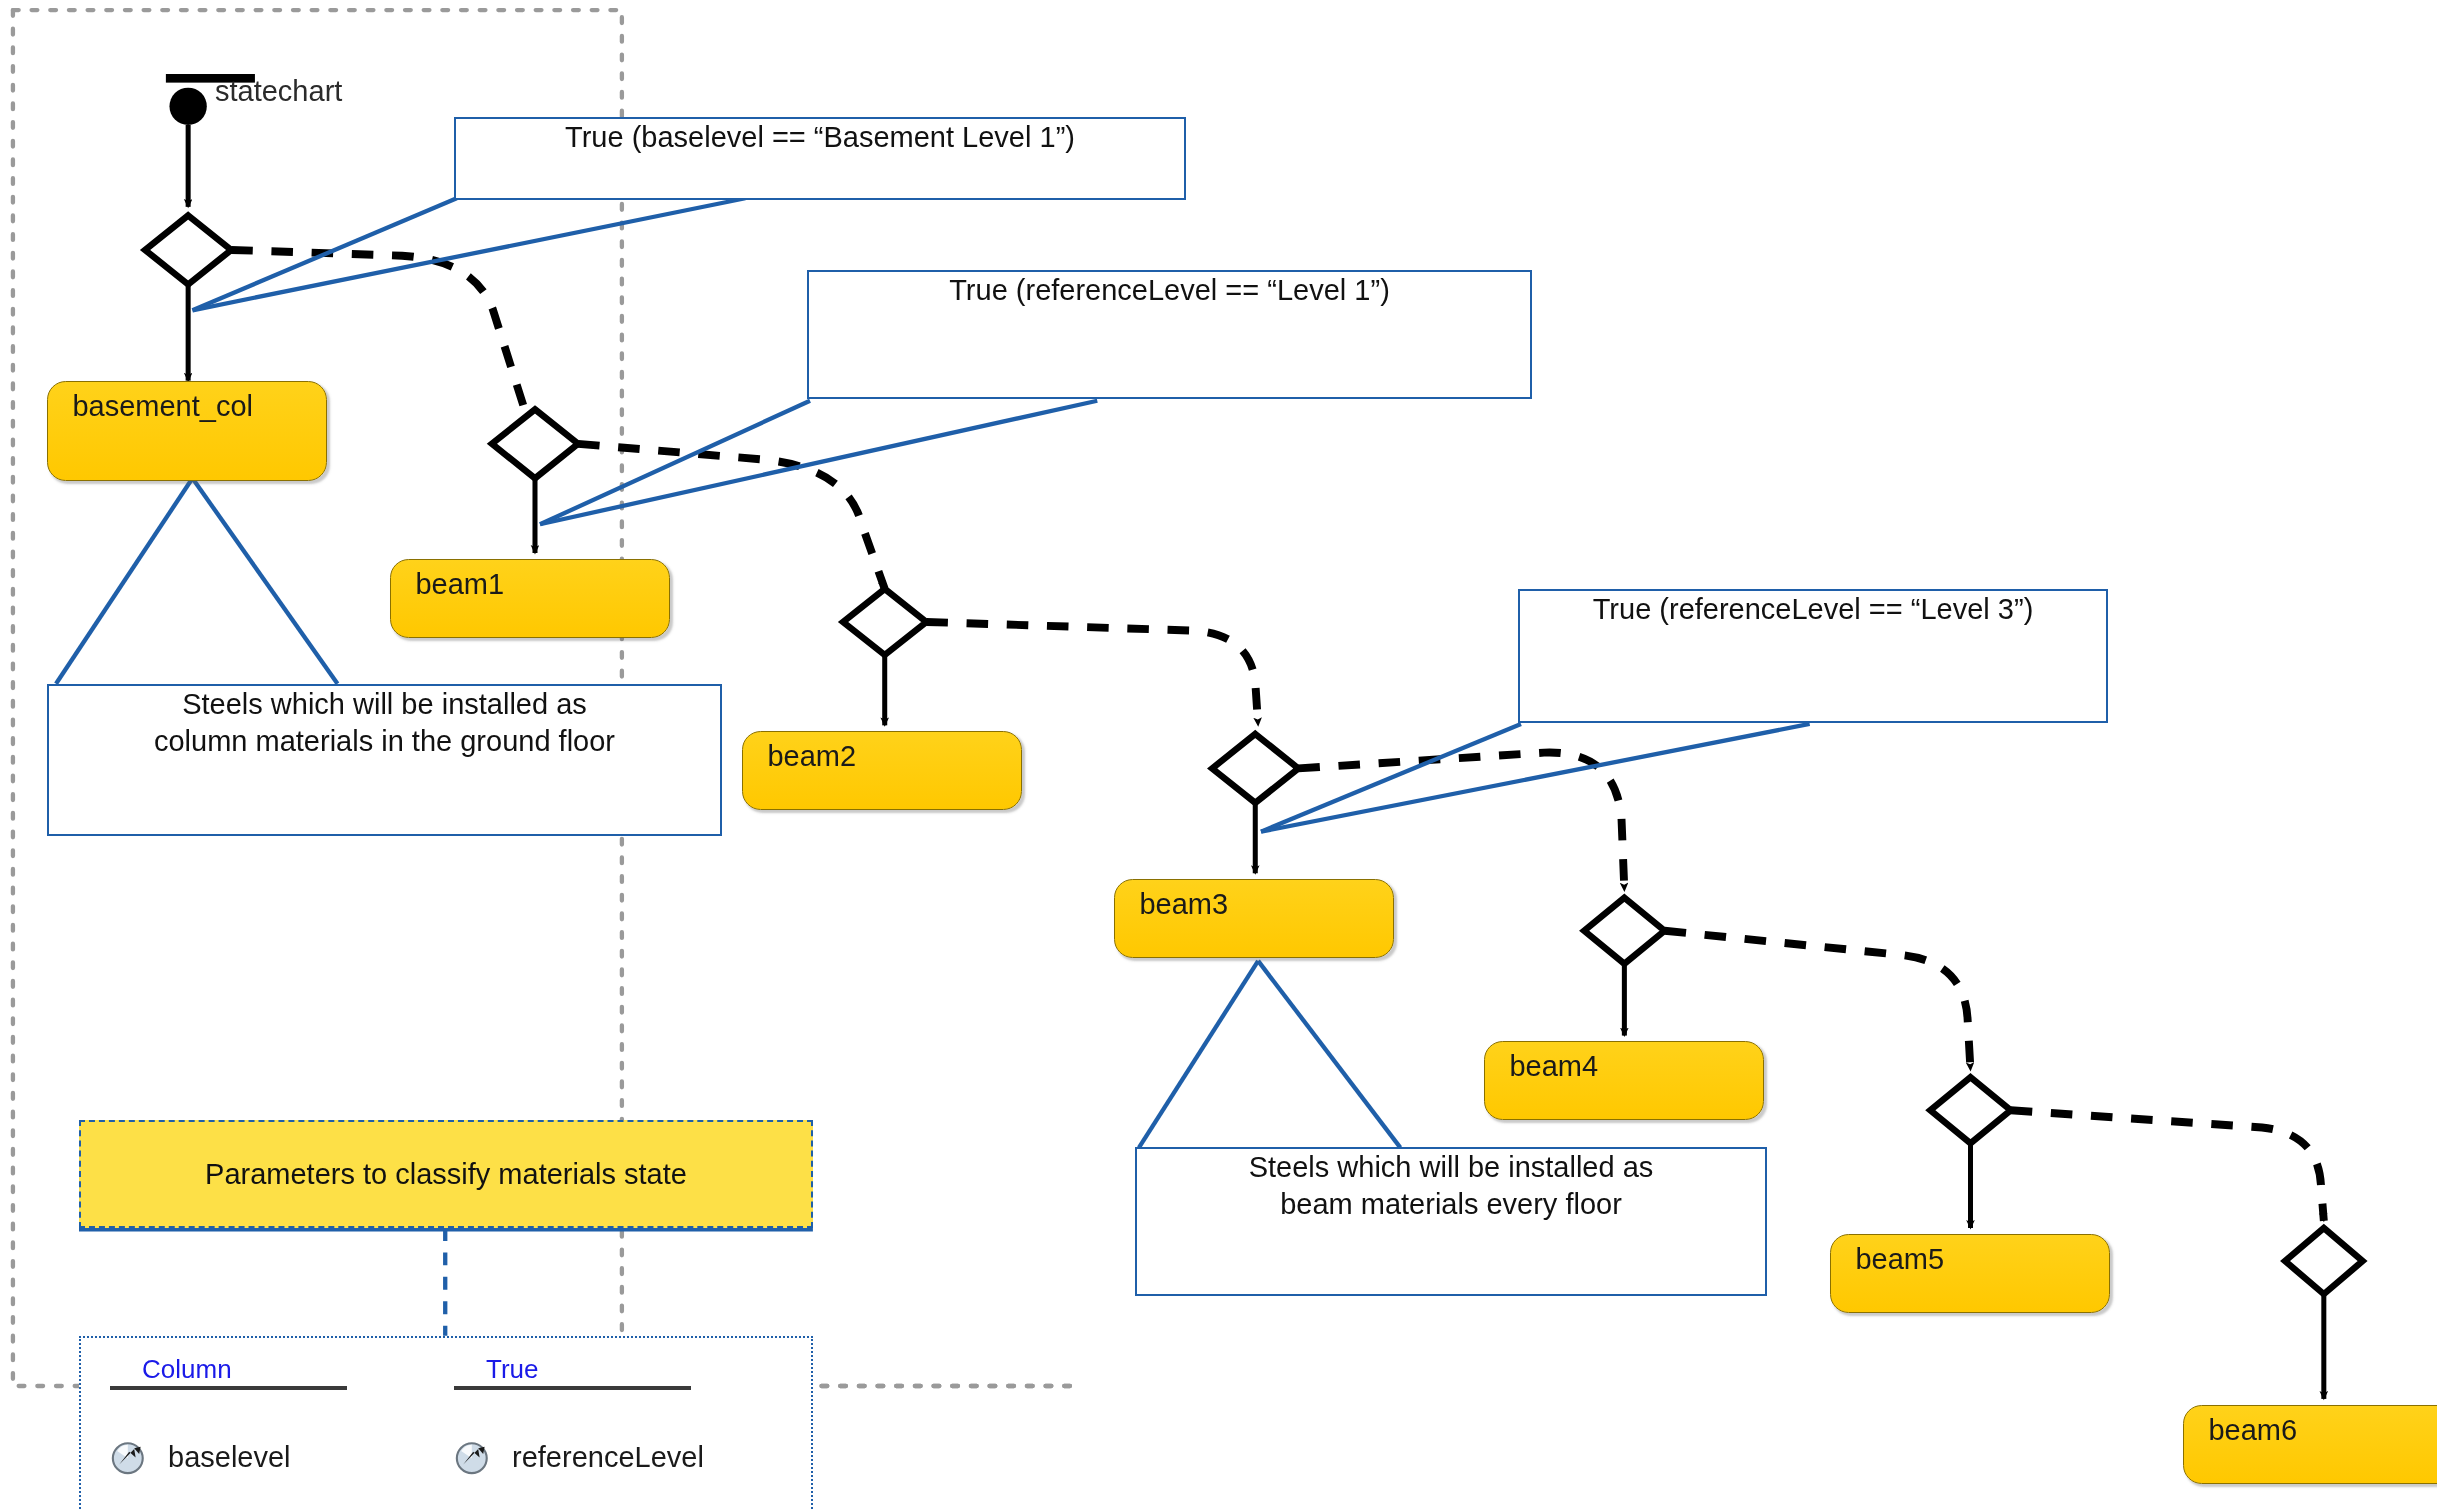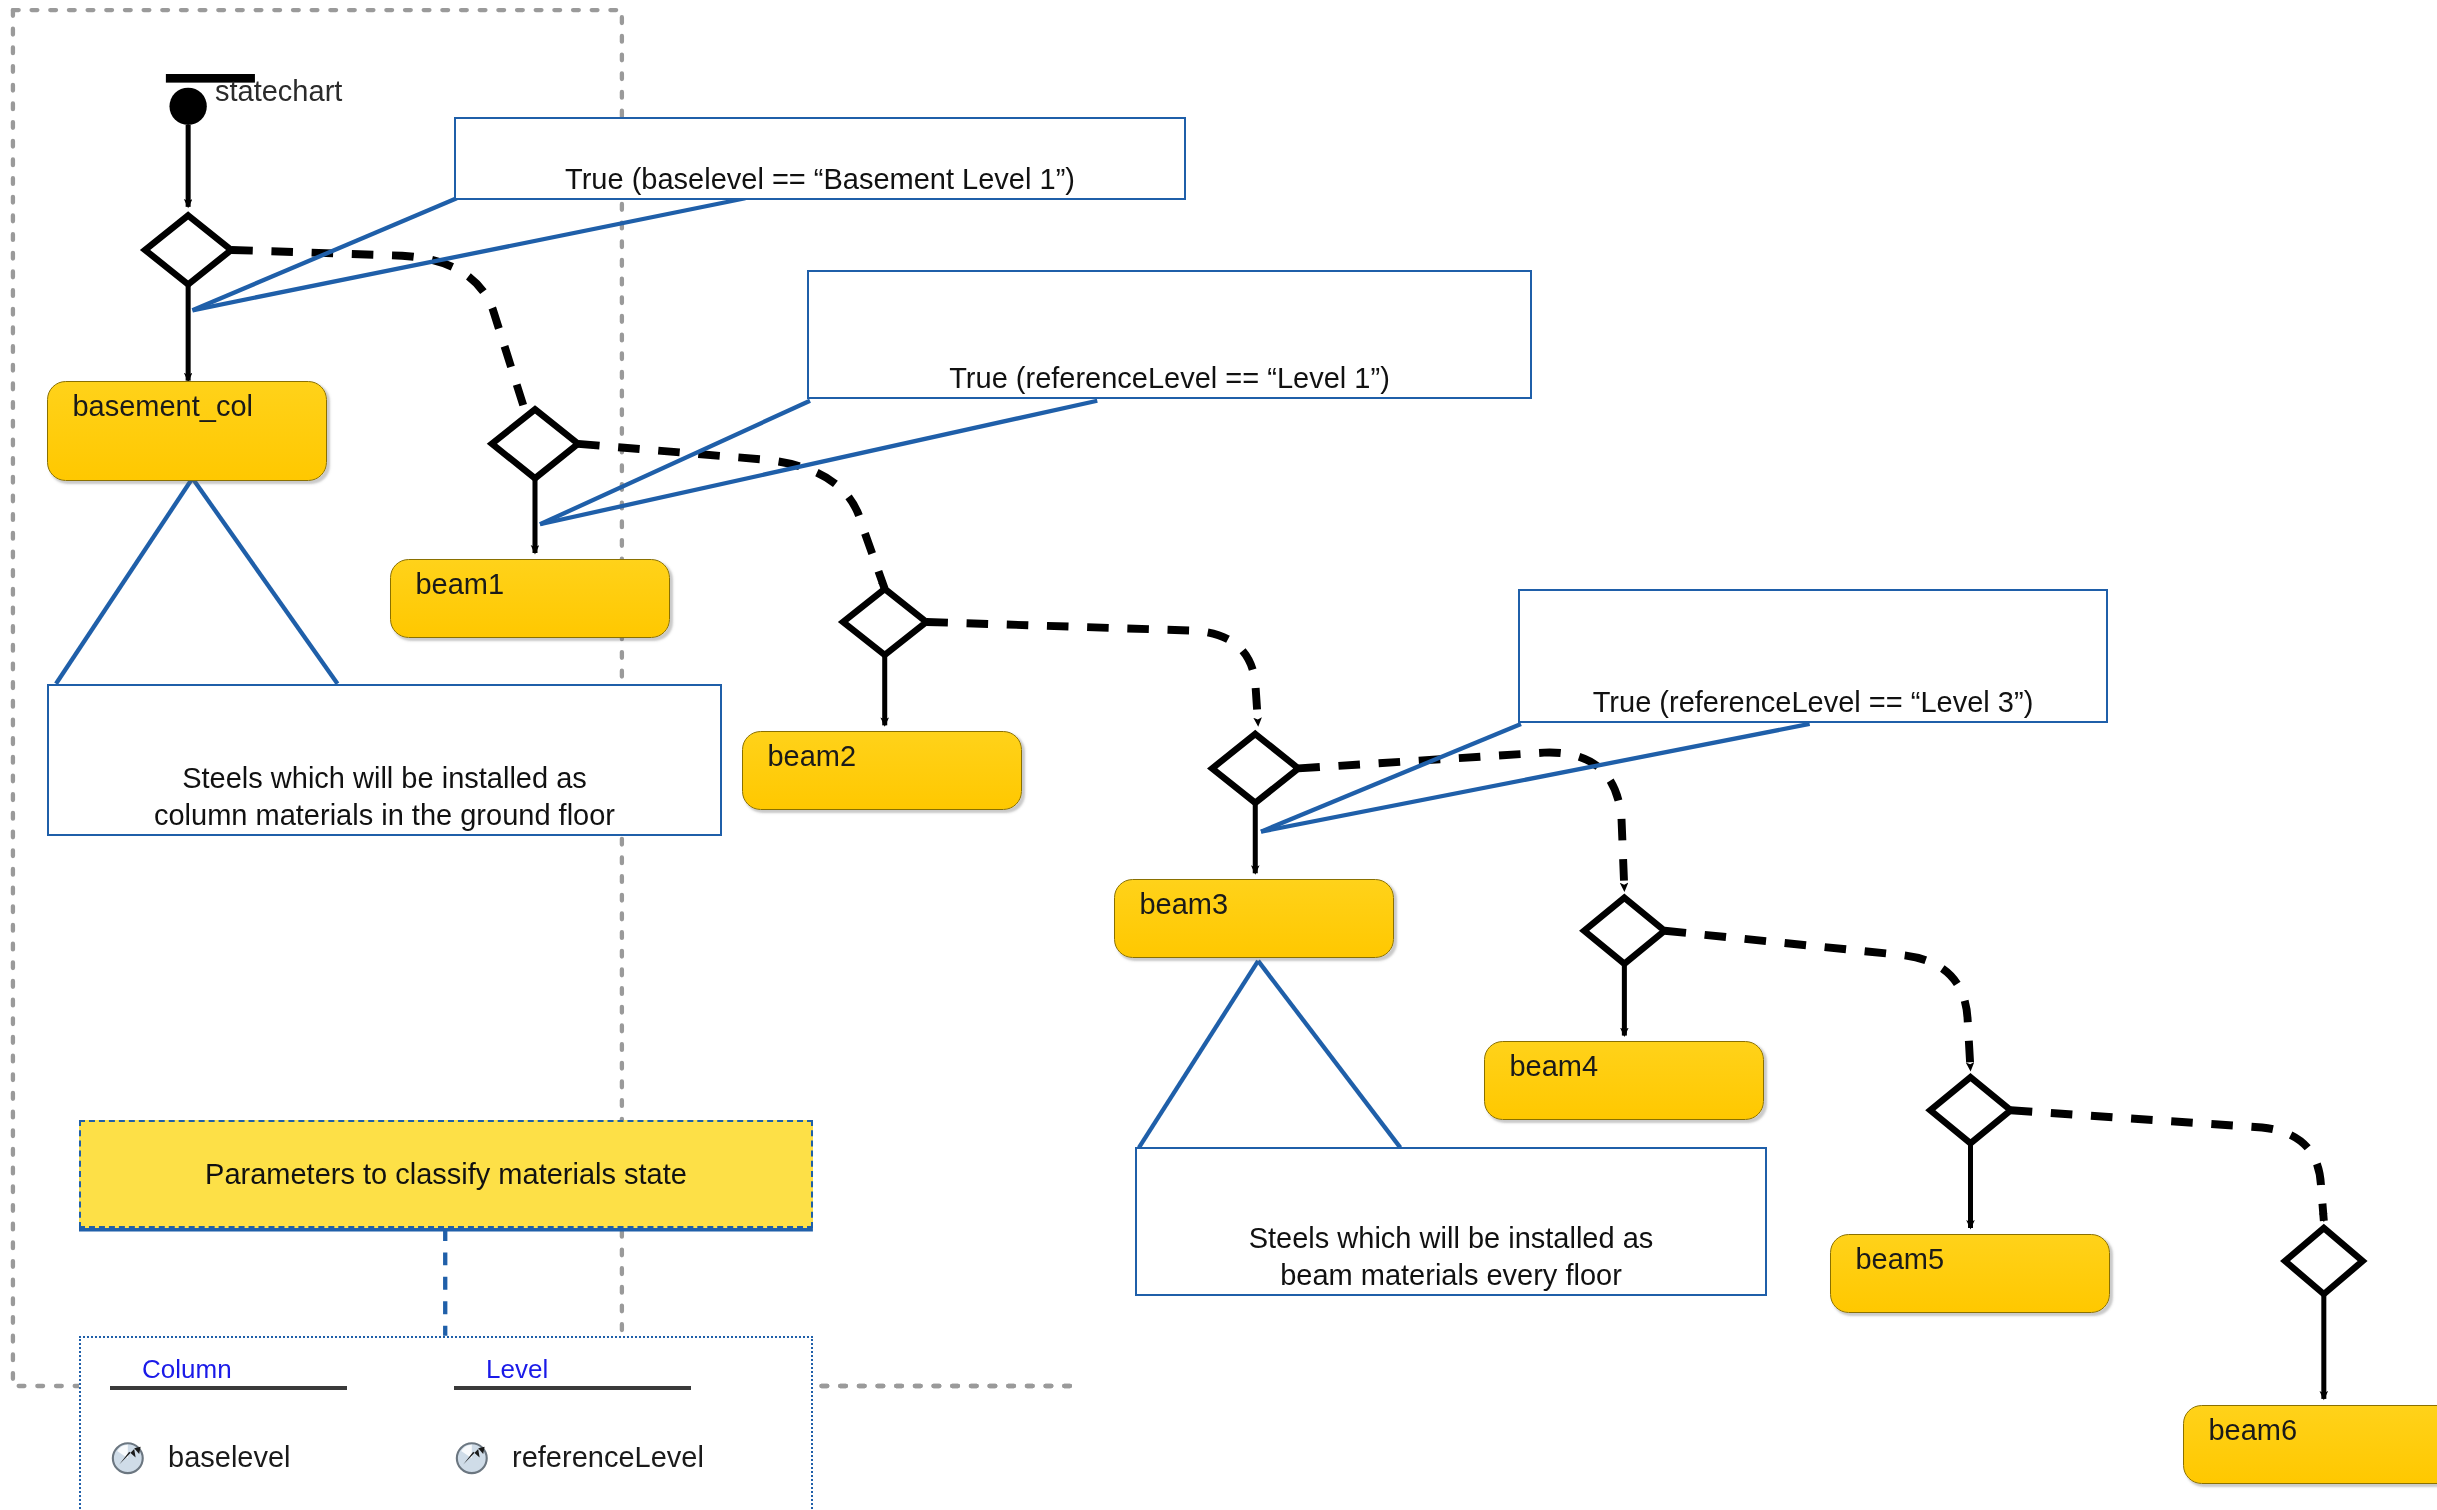--- a/index.html
+++ b/index.html
@@ -43,21 +43,21 @@
     white-space: nowrap;
     letter-spacing: 0px;
   }
   
   .callout {
     position: absolute;
     background: #ffffff;
     border: 2.2px solid #1f5fa9;
     box-sizing: border-box;
     display: flex;
-    align-items: flex-end;
+    align-items: flex-start;
     justify-content: center;
     text-align: center;
   }
   .callout-text {
     font-size: 29px;
     color: #111111;
     line-height: 1.28;
     padding: 0 13px;
     white-space: pre-line;
   }
@@ -299,21 +299,21 @@
             <path d="M13,36 L34,14 L36,26 L27,18 Z" fill="#1a1a1a"></path>
             <path d="M34,13 L43,11 L41,21 Z" fill="#1a1a1a"></path>
           </svg>
         </span>
         <span class="legend-item-text">baselevel</span>
       </div>
     </div>
 
     <div class="legend-col" style="left:373px; width:337px;">
       <div class="legend-head">
-        <span class="legend-head-text">Level</span>
+        <span class="legend-head-text">True</span>
         <span class="legend-head-rule" style="width:237px;"></span>
       </div>
       <div class="legend-item">
         <span class="param-icon">
           <svg viewBox="0 0 52 52" width="37" height="37">
             <circle cx="25" cy="27" r="21" fill="#cfdce8" stroke="#6b7680" stroke-width="3"></circle>
             <path d="M25,27 L25,8 A19,19 0 0,0 10,17 Z" fill="#ffffff" opacity="0.85"></path>
             <path d="M13,36 L34,14 L36,26 L27,18 Z" fill="#1a1a1a"></path>
             <path d="M34,13 L43,11 L41,21 Z" fill="#1a1a1a"></path>
           </svg>

